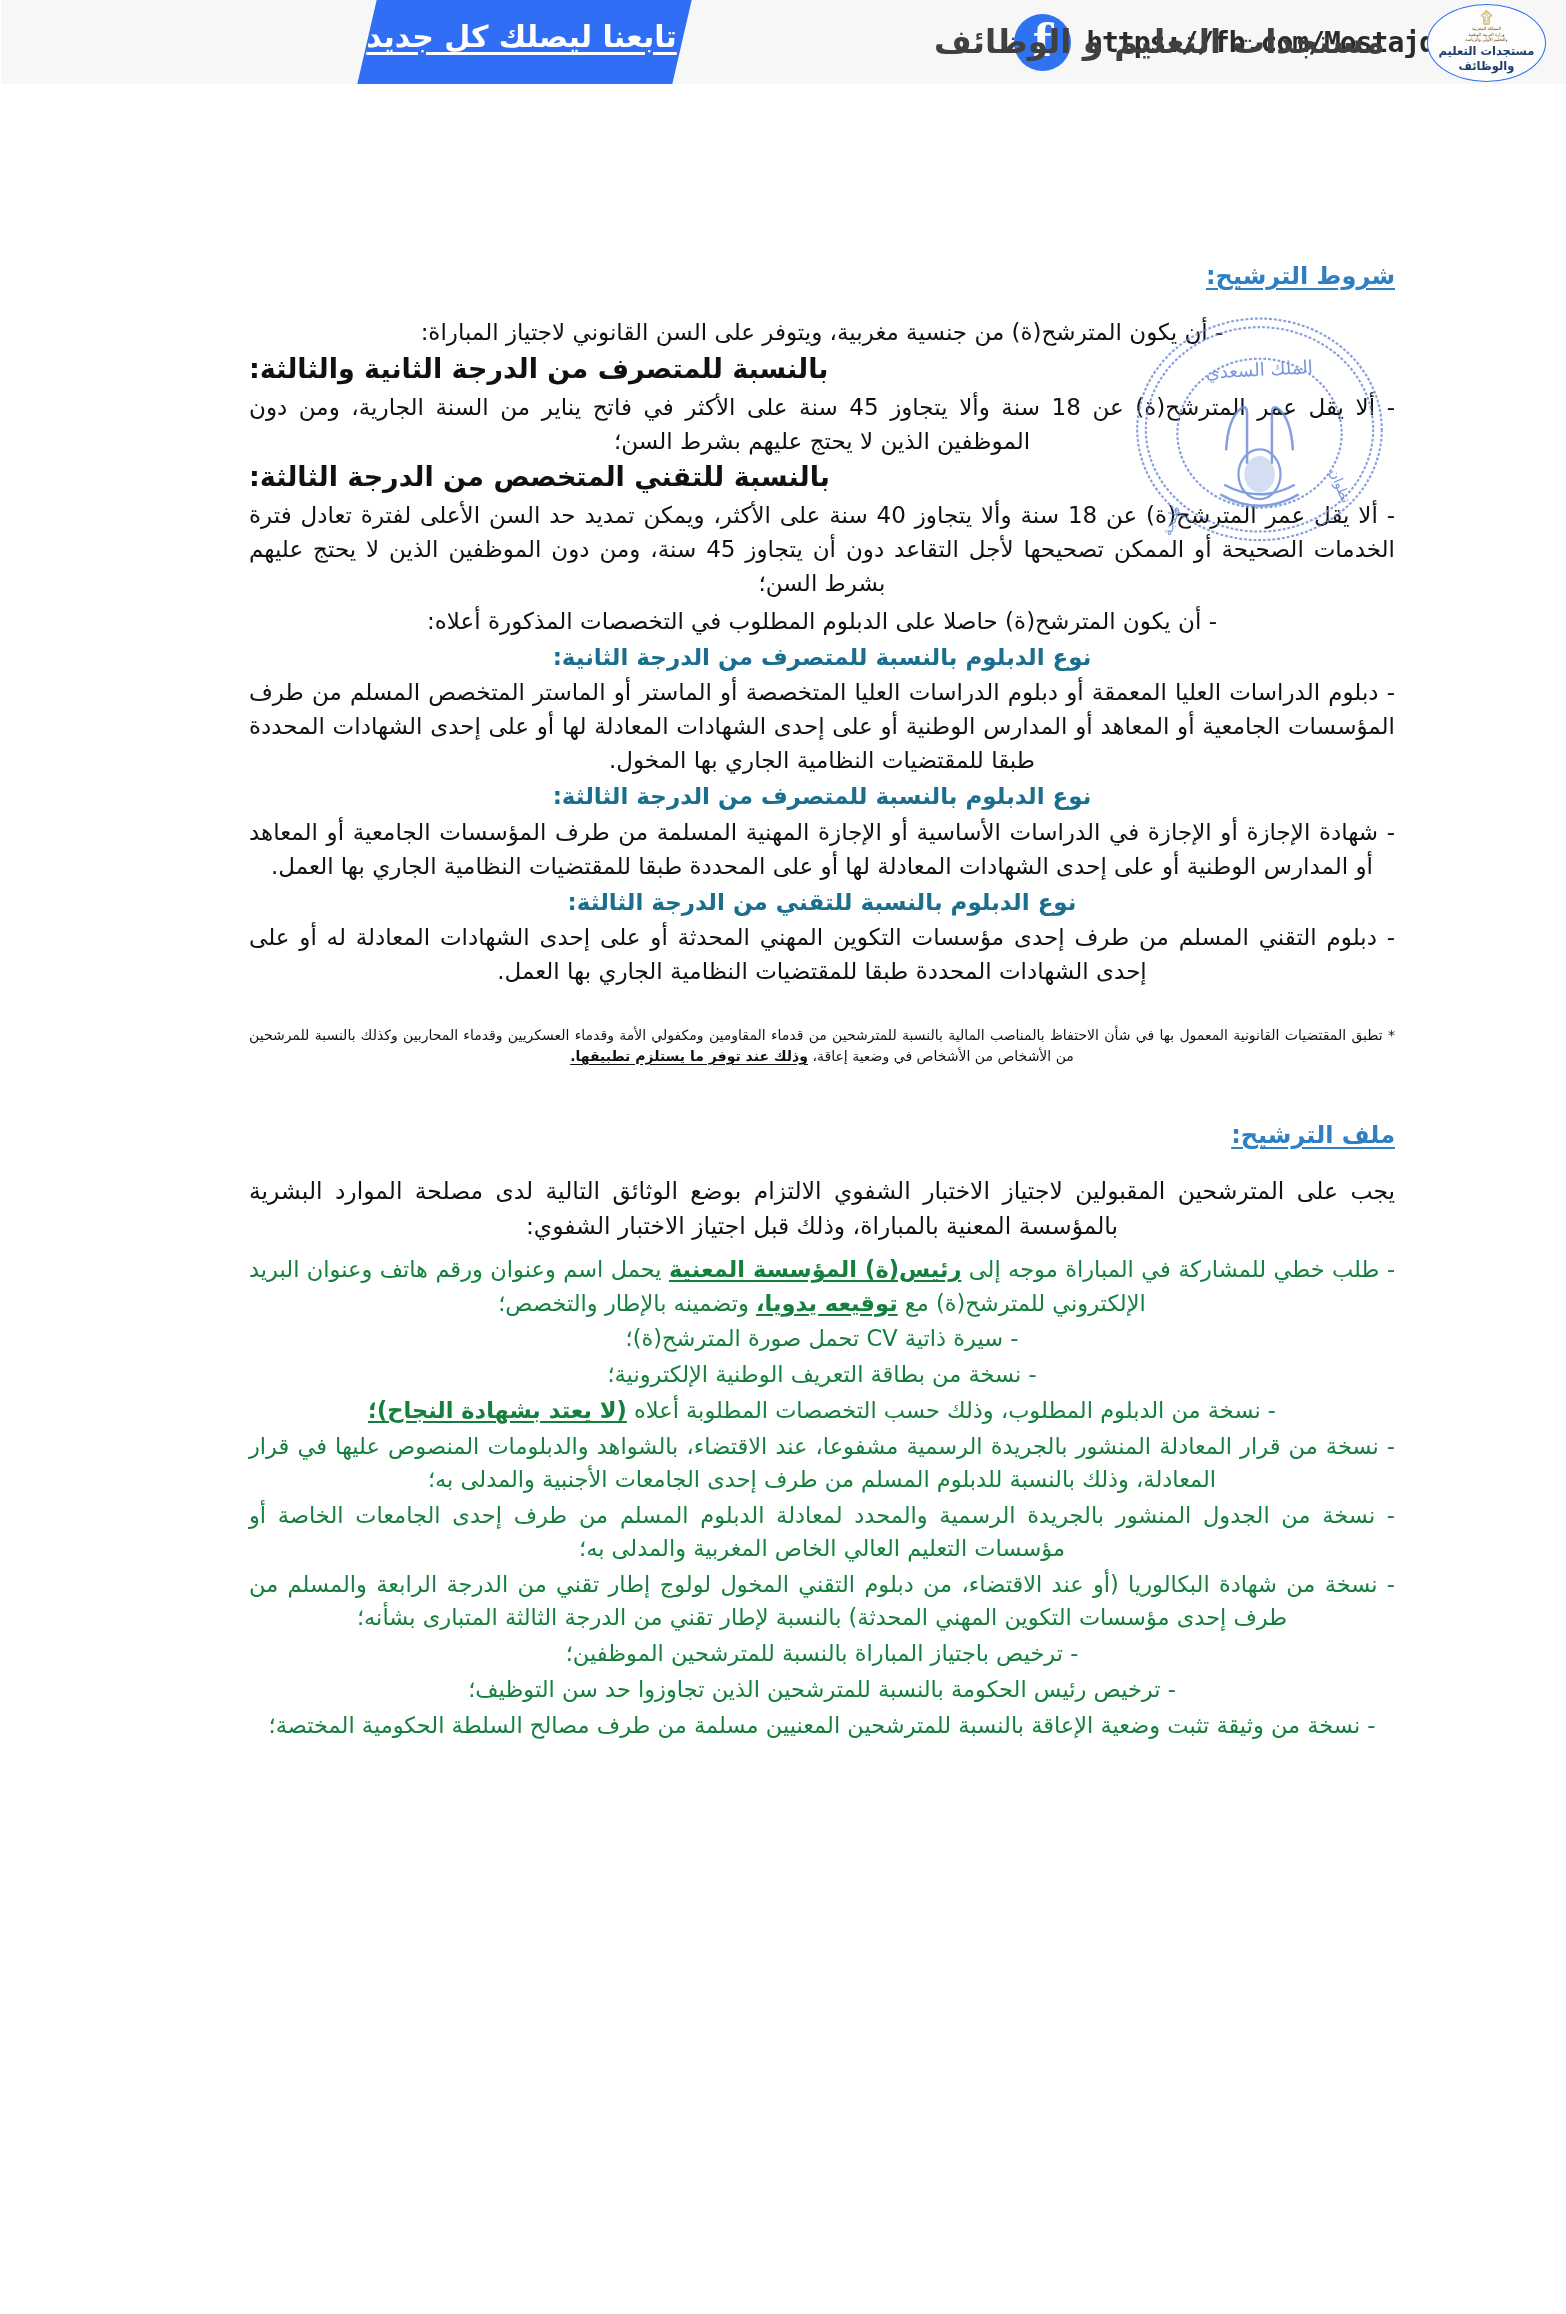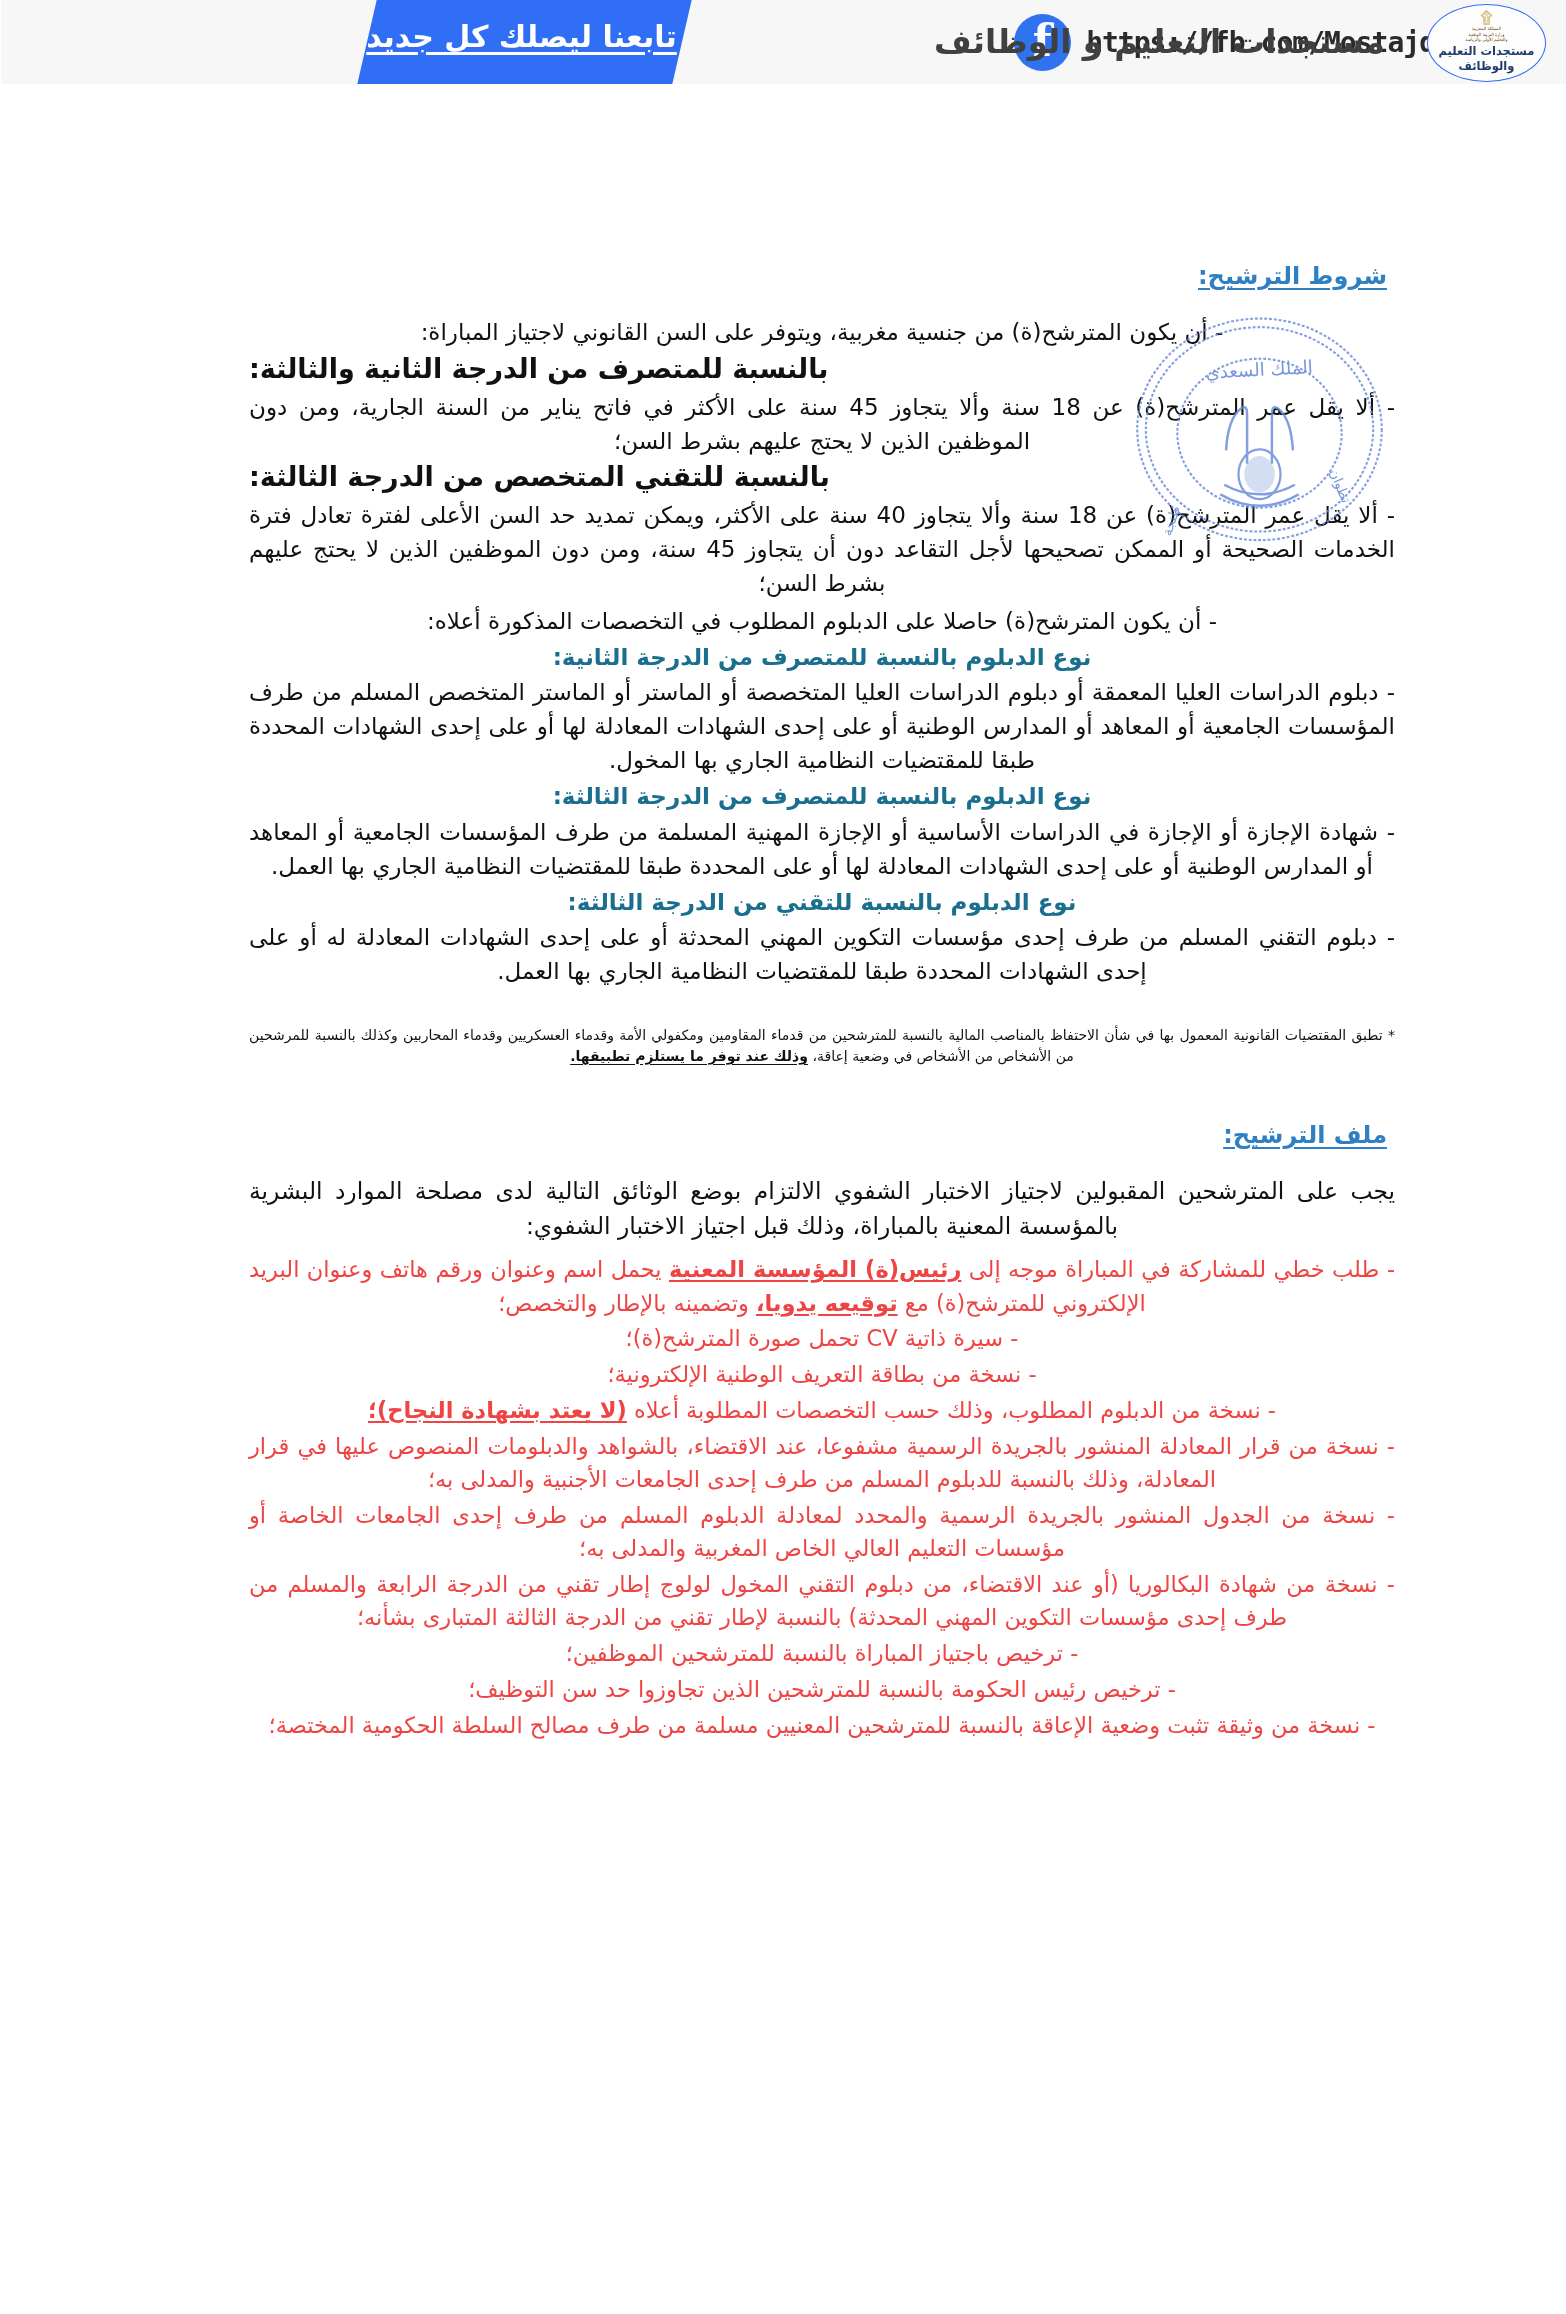--- a/index.html
+++ b/index.html
@@ -152,21 +152,21 @@
   }
 
   h-blue, .h-blue {
     display: block;
     color: #2f7fc4;
     font-weight: bold;
     font-size: 24px;
     text-decoration: underline;
     text-underline-offset: 3.8px;
     text-align: right;
-    margin: 0 8px 25px 0;
+    margin: 0 0 25px 0;
     letter-spacing: 0px;
   }
   .h-teal {
     display: block;
     color: #1a6e8e;
     font-weight: bold;
     font-size: 23px;
     text-align: center;
     margin: 5.7px 0 5.7px 0;
   }
@@ -193,21 +193,21 @@
     text-align: justify;
     text-align-last: center;
     margin: 0;
   }
   .gap-md { height: 32.5px; }
   .gap-lg { height: 54px; }
   ul.docs { margin: 0; padding: 0; list-style: none; }
   ul.docs li {
     font-size: 22.5px;
     line-height: 1.47;
-    color: #ef4444;
+    color: #15803d;
     margin: 0 0 2.9px 0;
     text-align: justify;
     text-align-last: center;
   }
   ul.docs li.dash { text-align-last: center; }
   .lead {
     font-size: 23.4px;
     font-weight: normal;
     line-height: 1.5;
     color: #111111;

